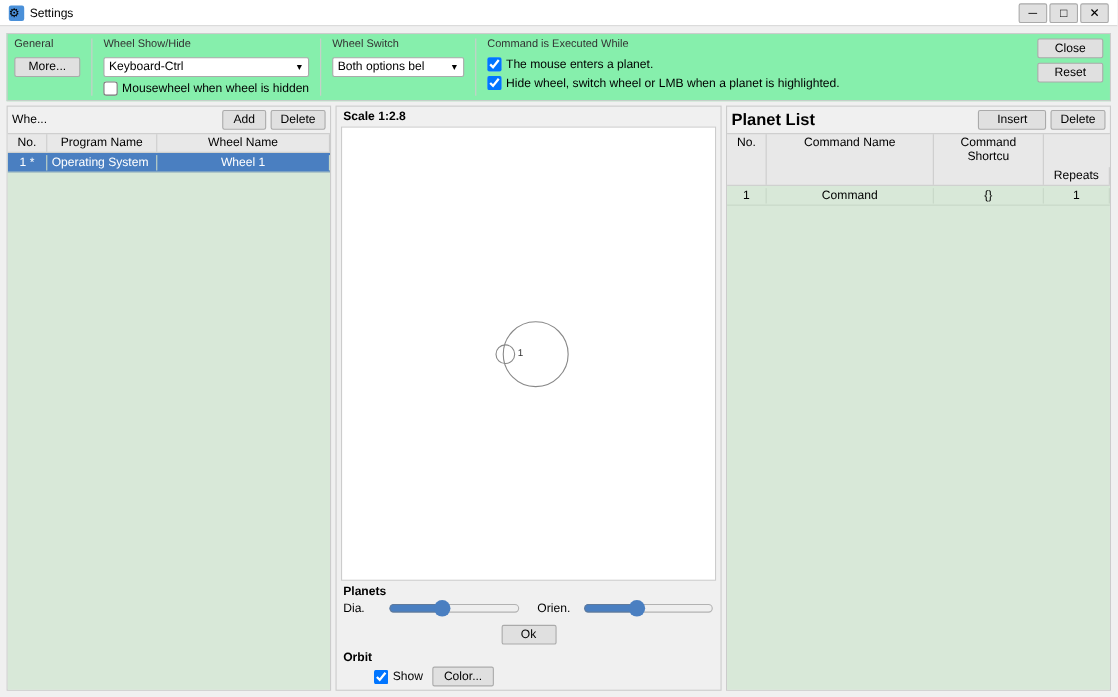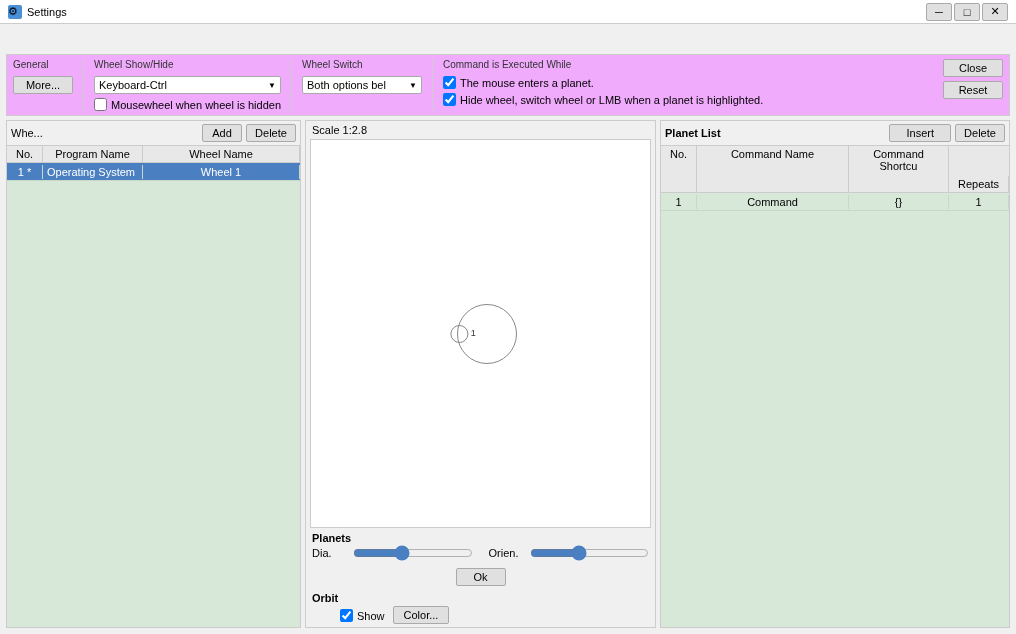--- a/index.html
+++ b/index.html
@@ -54,23 +54,22 @@
       gap: 4px;
       height: calc(634px - 24px);
     }
 
     
     .toolbar {
       display: flex;
       align-items: flex-start;
       gap: 6px;
       padding: 4px 6px;
-      background: #f0abfc;
+      background: #86efac;
       border: 1px solid #ccc;
-      margin-top: 24px;
     }
 
     .toolbar-section {
       display: flex;
       flex-direction: column;
       gap: 4px;
     }
 
     .toolbar-section-label {
       font-size: 10px;
@@ -111,21 +110,21 @@
       min-width: 120px;
     }
     .dropdown-arrow {
       margin-left: 4px;
       font-size: 8px;
     }
 
     
     .checkbox-row {
       display: flex;
-      align-items: flex-end;
+      align-items: center;
       gap: 4px;
       font-size: 11px;
     }
     .checkbox-row input[type=checkbox] {
       margin: 0;
     }
 
     
     .main-area {
       display: flex;
@@ -201,20 +200,21 @@
     .center-panel {
       flex: 1;
       background: #f0f0f0;
       border: 1px solid #ccc;
       display: flex;
       flex-direction: column;
     }
     .scale-label {
       padding: 3px 6px;
       font-size: 11px;
+      font-weight: bold;
     }
     .planet-canvas {
       flex: 1;
       position: relative;
       background: white;
       margin: 0 4px;
       border: 1px solid #ccc;
     }
     .planet-circle-outer {
       position: absolute;
@@ -304,21 +304,21 @@
       display: flex;
       flex-direction: column;
     }
     .right-panel-header {
       display: flex;
       align-items: center;
       padding: 3px 4px;
       gap: 4px;
     }
     .planet-list-title {
-      font-size: 11px;
+      font-size: 15px;
       font-weight: bold;
       flex: 1;
     }
 
     .planet-table-header {
       display: flex;
       background: #e8e8e8;
       border-bottom: 1px solid #ccc;
       border-top: 1px solid #ccc;
     }

